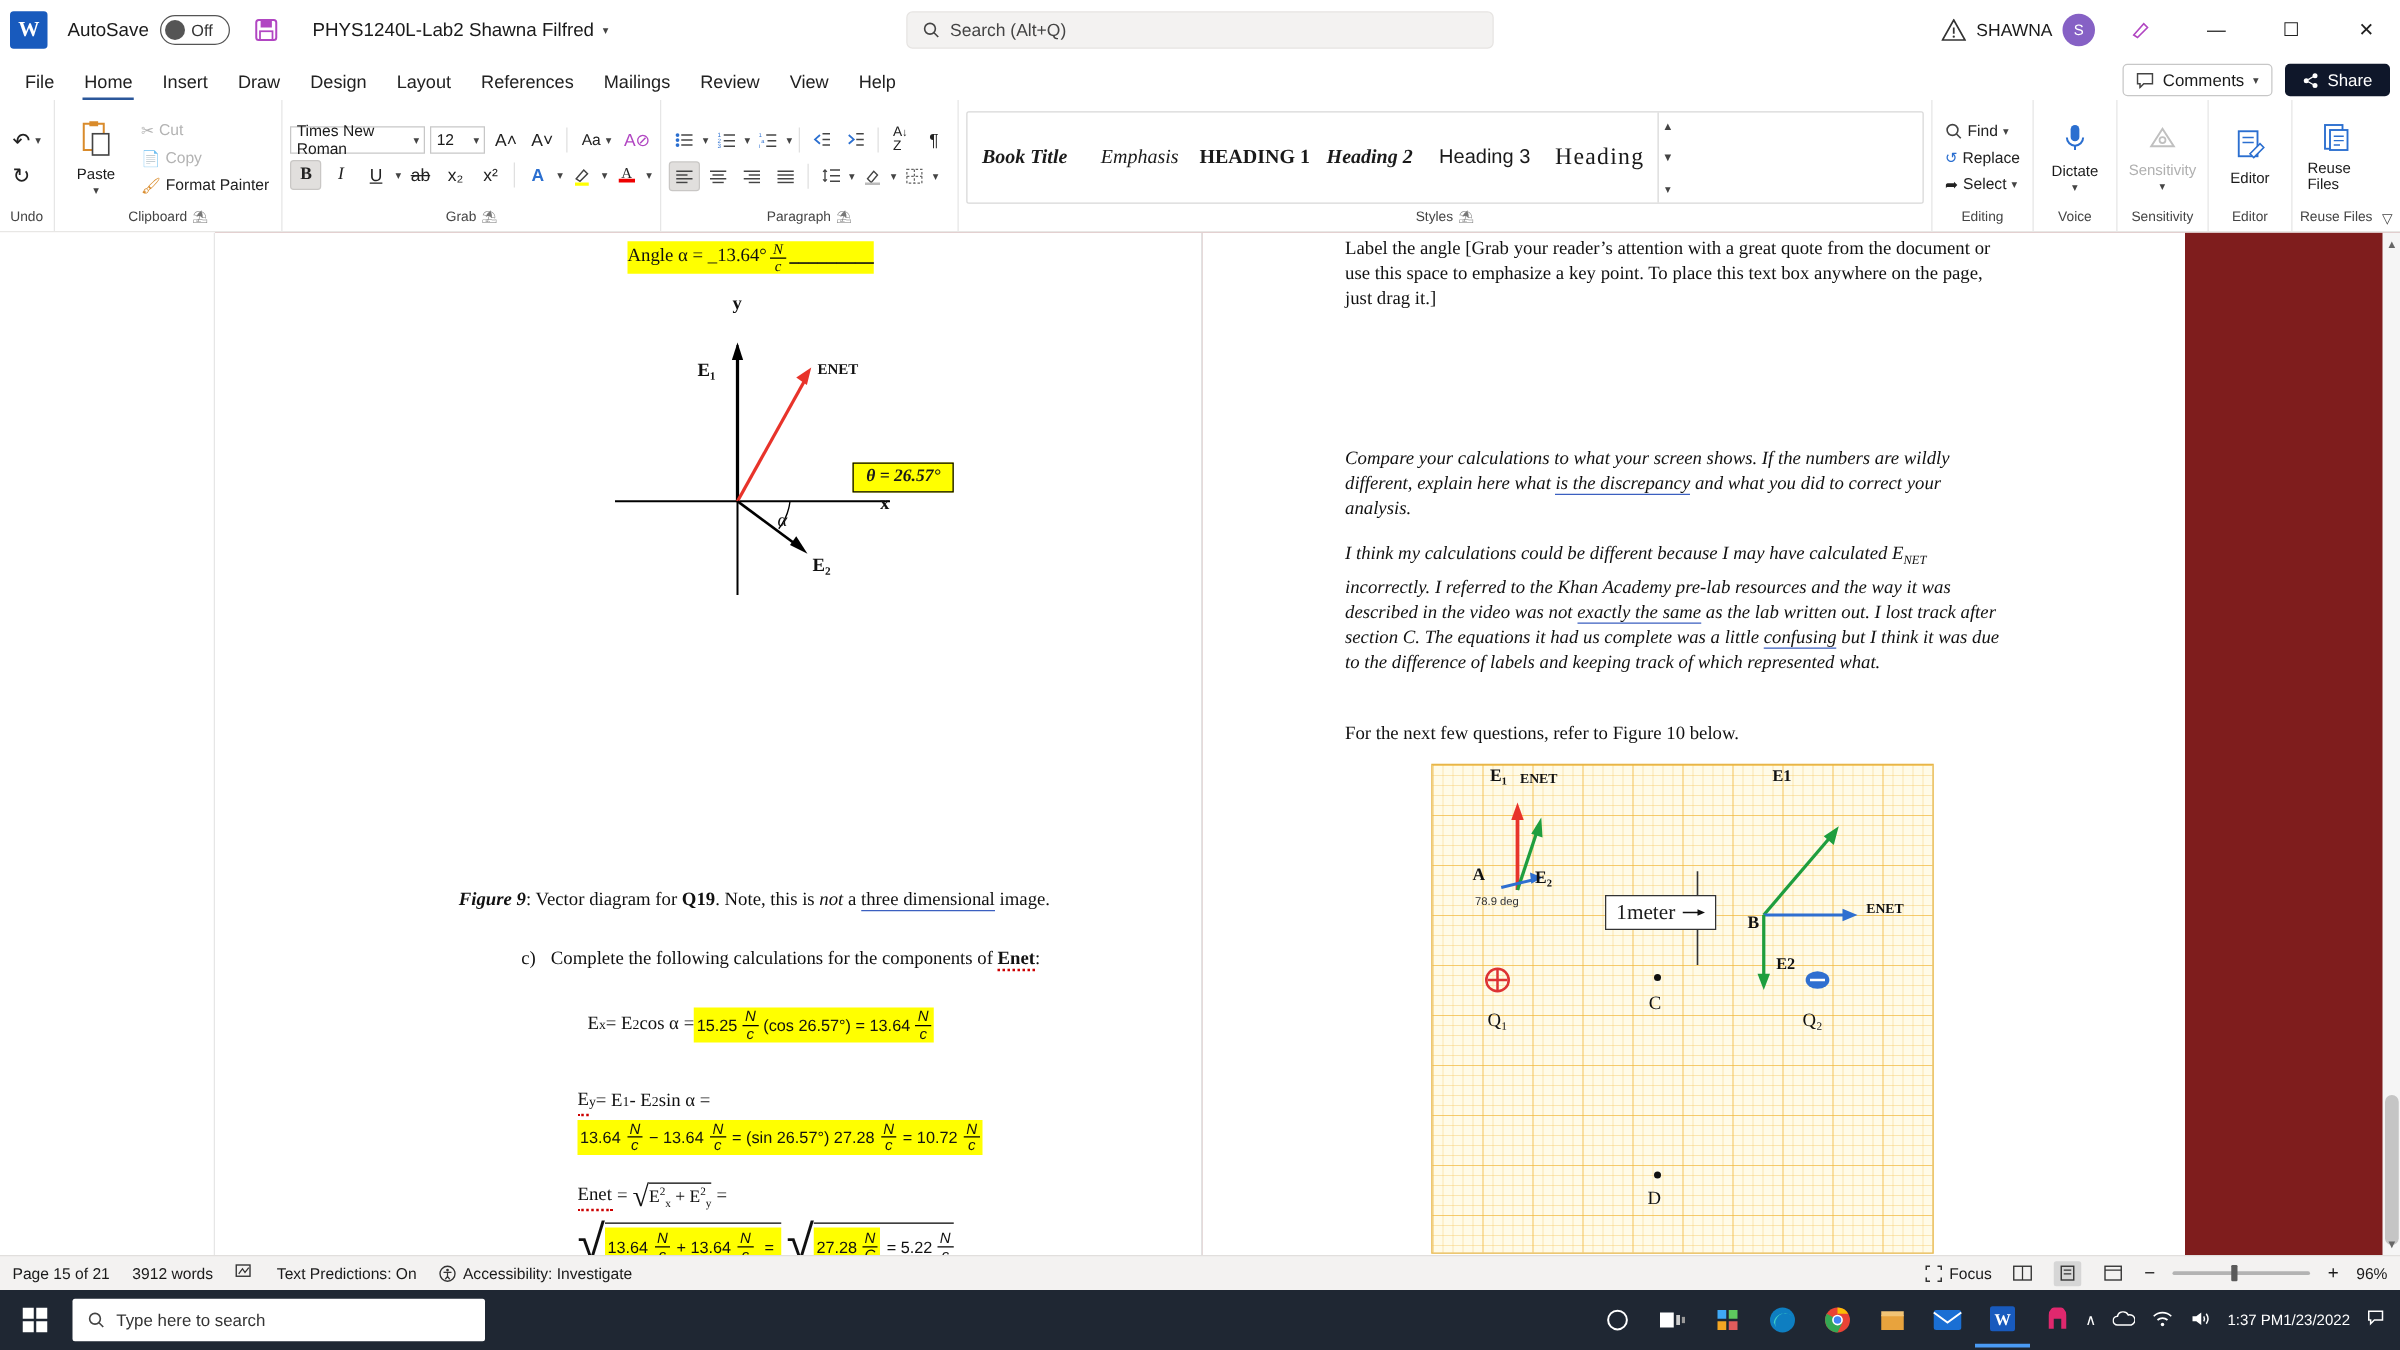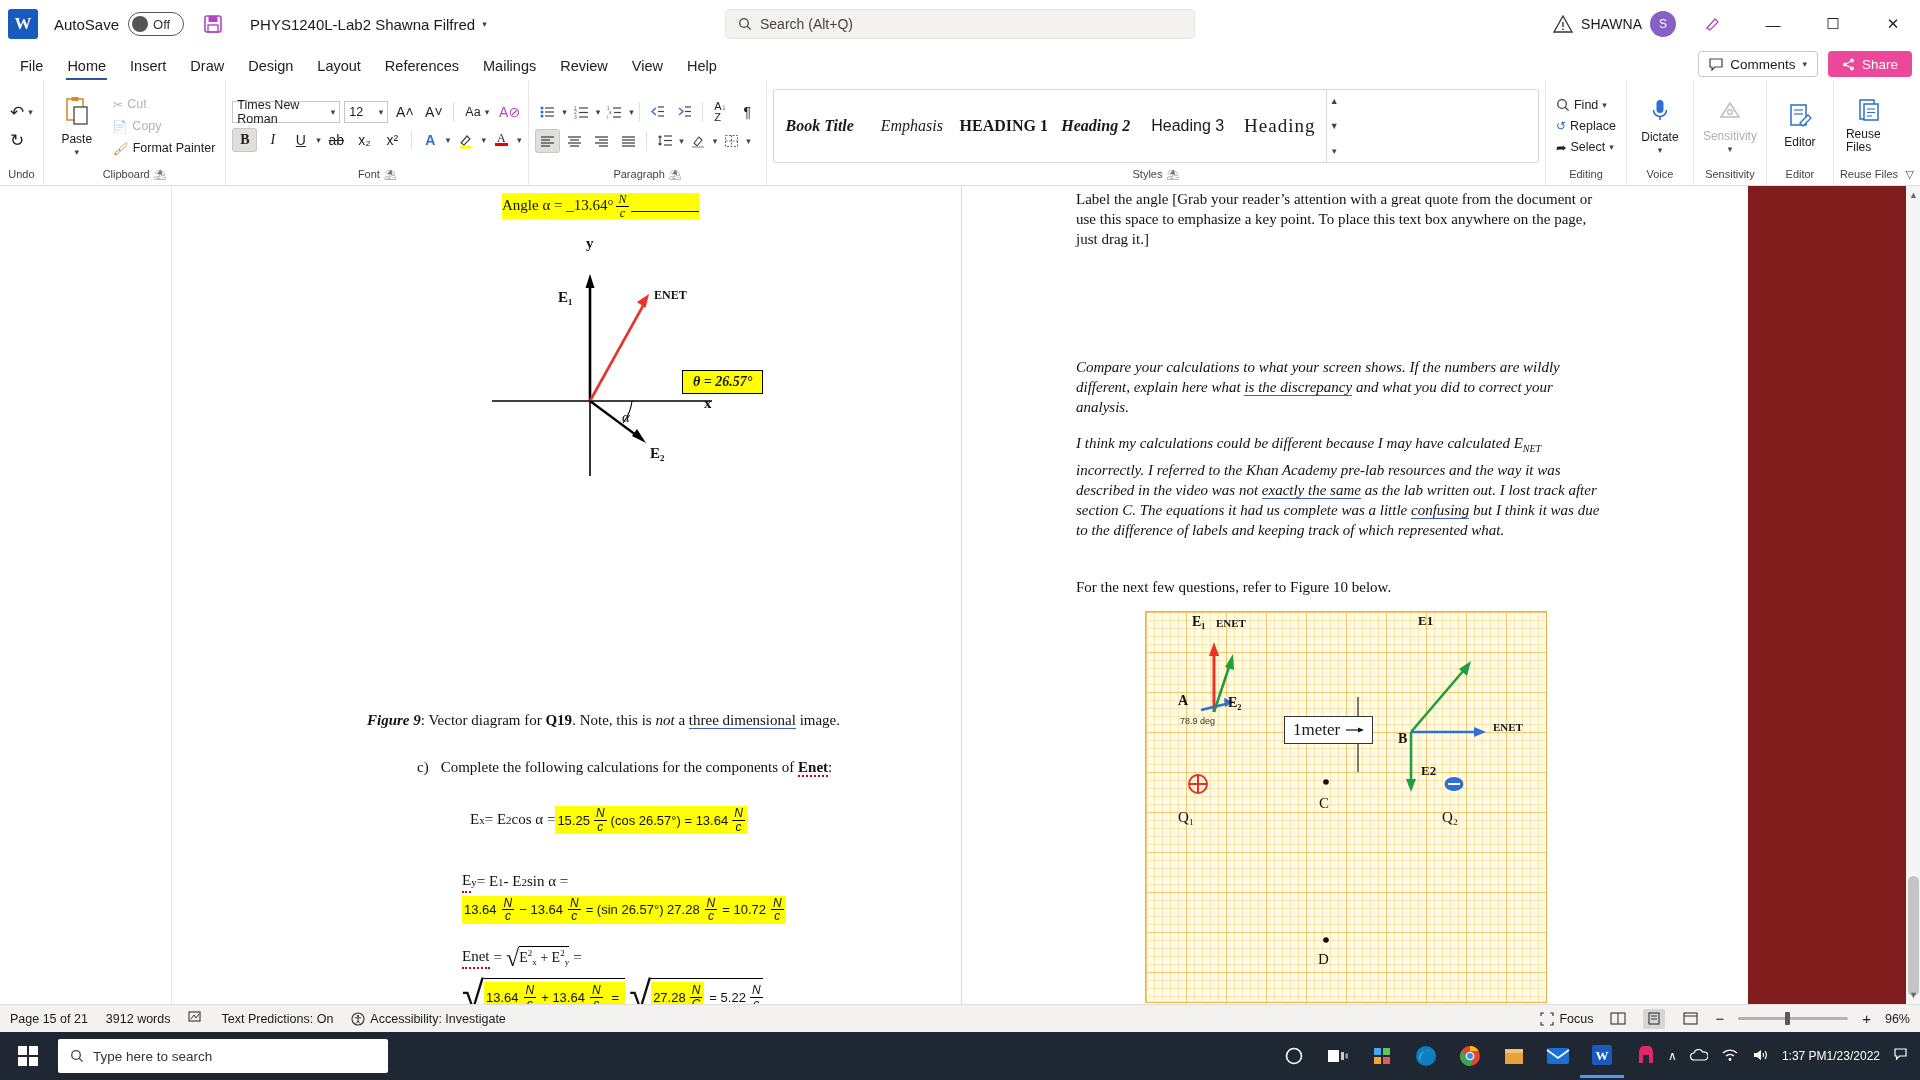--- a/index.html
+++ b/index.html
@@ -34,21 +34,21 @@
   .avatar { width:26px; height:26px; border-radius:50%; background:#8661c5; color:#fff; display:flex; align-items:center; justify-content:center; font-size:12px; }
   .wctl { width:46px; height:44px; display:flex; align-items:center; justify-content:center; font-size:15px; color:#222; }
 
   
   .tabbar { height:32px; display:flex; align-items:flex-end; padding-left:8px; background:#fff; flex-shrink:0; position:relative; }
   .tab { padding:4px 12px 6px; font-size:14.5px; color:#212121; border-radius:4px 4px 0 0; cursor:default; }
   .tab.active { font-weight:normal; position:relative; }
   .tab.active:after { content:""; position:absolute; left:11px; right:11px; bottom:0; height:2.5px; background:#2b579a; }
   .tabbar-right { position:absolute; right:8px; bottom:3px; display:flex; gap:10px; align-items:center; }
   .comments-btn { border:1px solid #c7c7c7; border-radius:4px; height:26px; display:flex; align-items:center; gap:7px; padding:0 10px; font-size:13.5px; background:#fff;}
-  .share-btn { background:#ec4899; color:#fff; border-radius:4px; height:26px; display:flex; align-items:center; gap:7px; padding:2px 14px; font-size:13.5px; }
+  .share-btn { background:#0f172a; color:#fff; border-radius:4px; height:26px; display:flex; align-items:center; gap:7px; padding:2px 14px; font-size:13.5px; }
 
   
   .ribbon { height:106px; background:#fff; border-bottom:1px solid #e1dfdd; display:flex; flex-shrink:0; position:relative; }
   .grp { display:flex; flex-direction:column; justify-content:space-between; padding:4px 6px 2px; position:relative; height:100%; }
   .grp + .grp { border-left:1px solid #e6e6e6; }
   .grp-body { display:flex; align-items:center; gap:3px; flex:1; }
   .grp-name { text-align:center; font-size:11px; color:#444; padding-bottom:3px; display:flex; align-items:center; justify-content:center; gap:4px;}
   .dlg { font-size:10px; color:#777; }
   .vcol { display:flex; flex-direction:column; gap:3px; }
   .icobtn { display:flex; align-items:center; gap:4px; font-size:12.5px; color:#222; padding:2px 4px; border-radius:3px; white-space:nowrap; }
@@ -298,21 +298,21 @@
           <span class="sqbtn">
             <span style="display:flex;flex-direction:column;align-items:center;line-height:.8">
                 <span style="font-family:'Liberation Serif',serif;font-size:12px">A</span>
                 <span style="width:13px;height:3px;background:#e00;display:block"></span>
               </span>
           </span>
           <span class="caret">▾</span>
         </div>
       </div>
       <div class="grp-name">
-        <span>Font</span>
+        <span>Grab</span>
         <span class="dlg">⛱</span>
       </div>
     </div>
 
     <div class="grp">
       <div class="grp-body" style="flex-direction:column; align-items:flex-start; justify-content:center; gap:5px;">
         <div style="display:flex; align-items:center; gap:2px;">
           <span class="sqbtn">
             <svg width="15" height="14" viewBox="0 0 15 14">
                 <circle cx="2" cy="3" r="1.5" fill="#2b6fd0"></circle>
@@ -770,21 +770,21 @@
             <span>1meter</span>
             <svg width="18" height="8" viewBox="0 0 18 8">
                 <line x1="0" y1="4" x2="13" y2="4" stroke="#111" stroke-width="1.2"></line>
                 <polygon points="18,4 12,1.4 12,6.6" fill="#111"></polygon>
               </svg>
           </span>
           <span class="txt bold" style="position:absolute;left:272px;top:0px;font-size:13px">E1</span>
           <span class="txt bold" style="position:absolute;left:347px;top:108px;font-size:11px;font-variant:small-caps;white-space:nowrap">EΝΕΤ</span>
           <span class="txt bold" style="position:absolute;left:252px;top:118px;font-size:14px">B</span>
           <span class="txt bold" style="position:absolute;left:275px;top:150px;font-size:13px">E2</span>
-          <span class="txt" style="position:absolute;left:32px;top:196px;font-size:15px">Q₁</span>
+          <span class="txt" style="position:absolute;left:44px;top:196px;font-size:15px">Q₁</span>
           <span class="txt" style="position:absolute;left:296px;top:196px;font-size:15px">Q₂</span>
           <span class="txt" style="position:absolute;left:173px;top:182px;font-size:15px">C</span>
           <span class="txt" style="position:absolute;left:172px;top:338px;font-size:15px">D</span>
         </div>
 
       </div>
 
       <div class="rightpad"></div>
 
       <div class="scrollbar">

